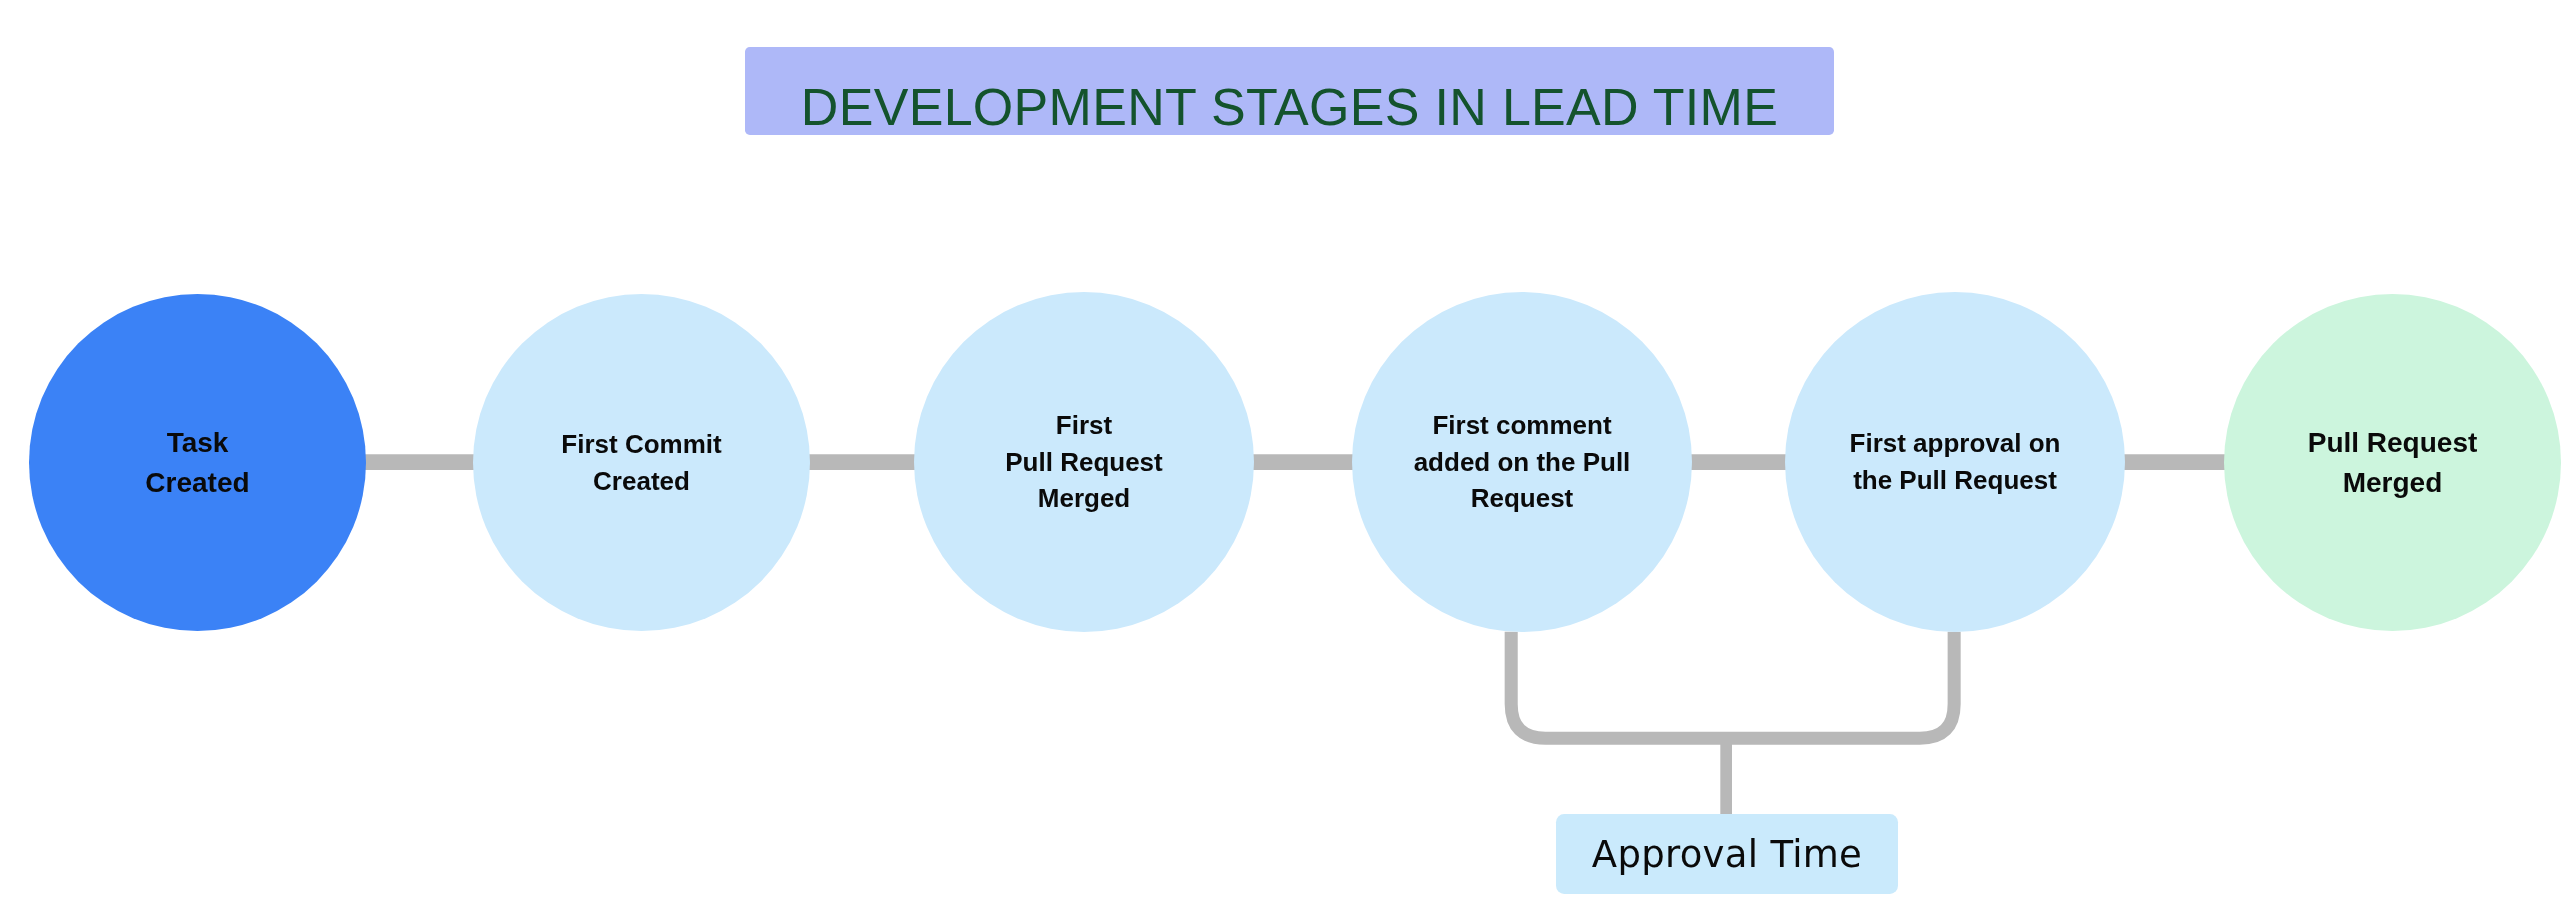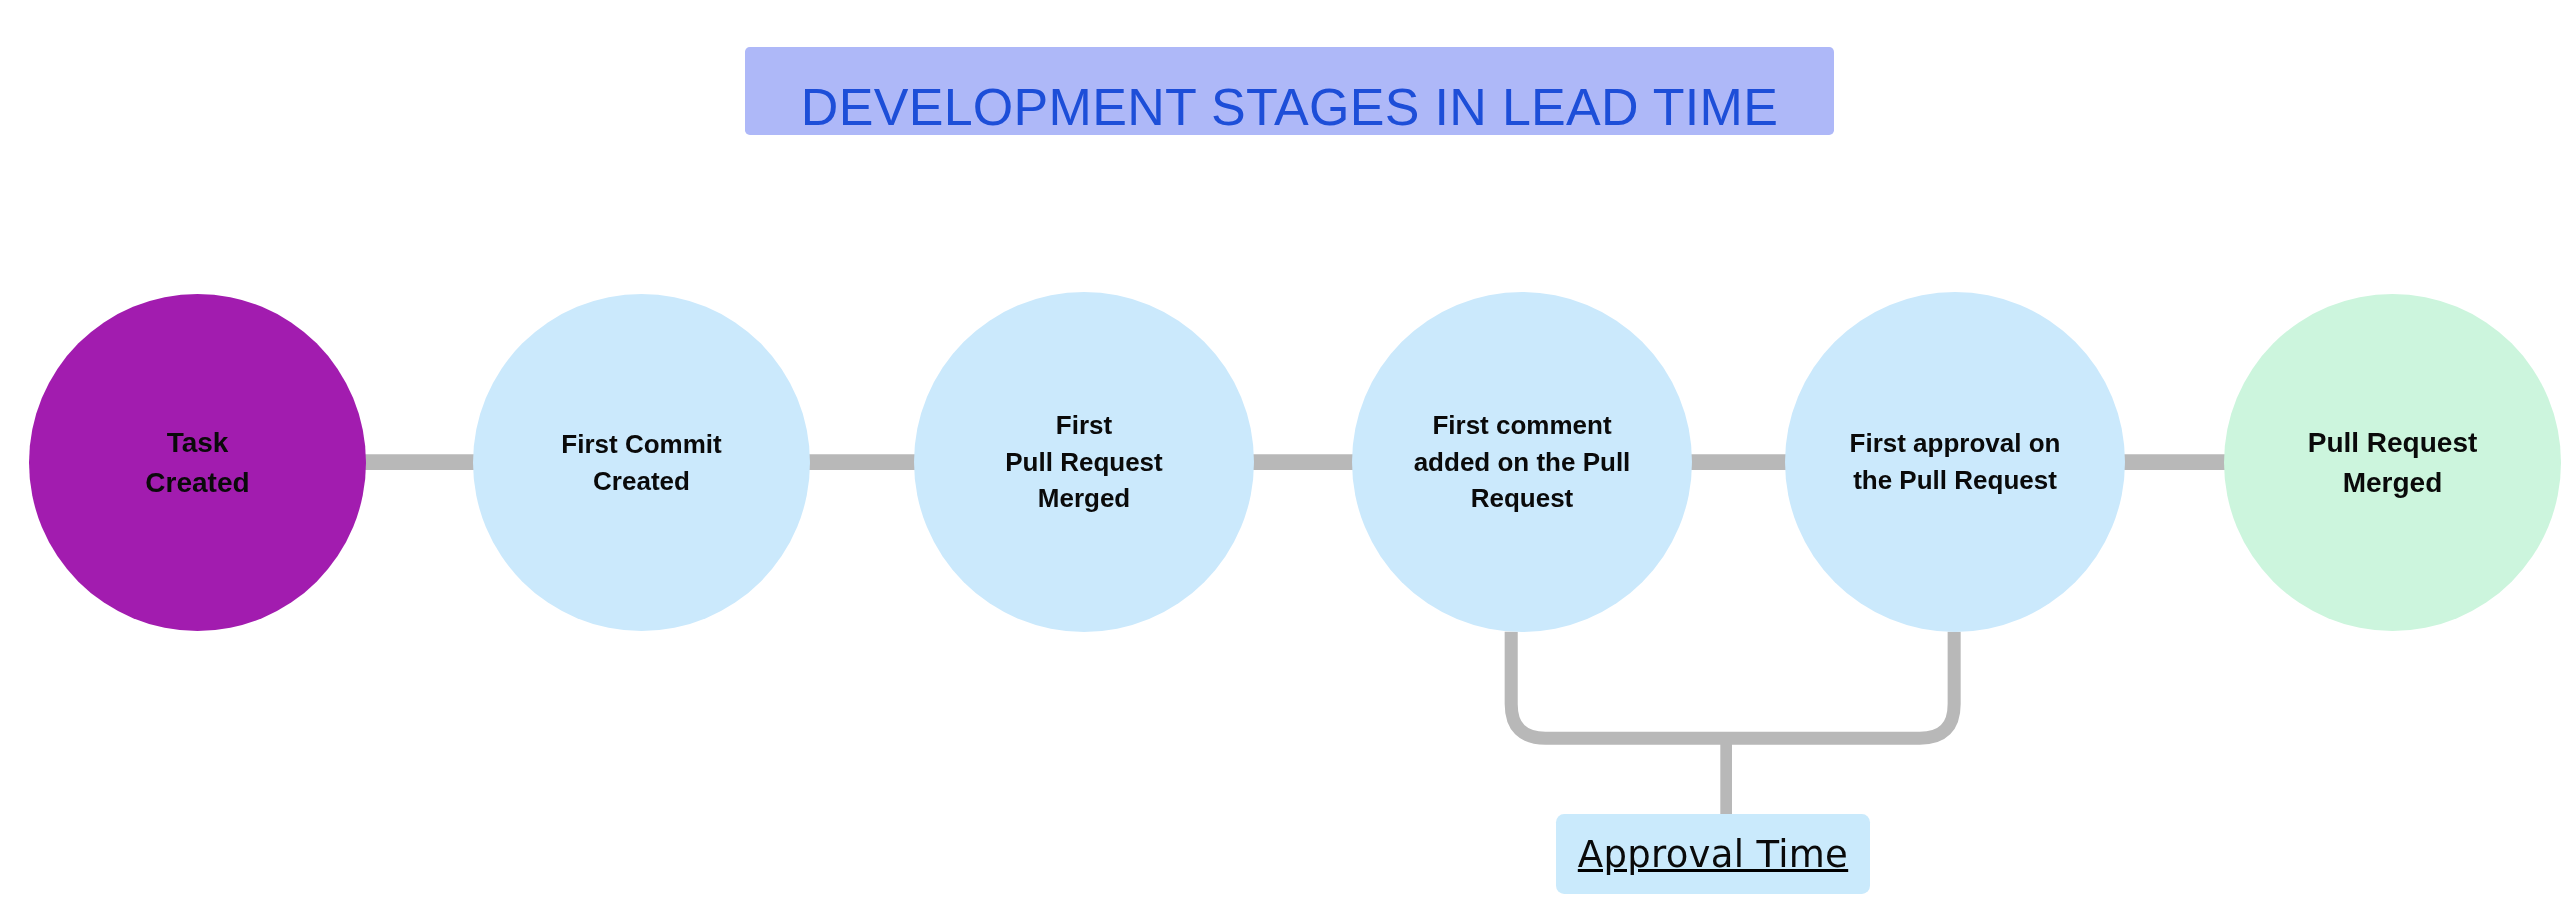--- a/index.html
+++ b/index.html
@@ -33,21 +33,21 @@
     display: flex;
     align-items: center;
     justify-content: center;
     box-sizing: border-box;
   }
   .title-text {
     font-family: "Liberation Sans", sans-serif;
     font-size: 52px;
     font-weight: 400;
     letter-spacing: 0.3px;
-    color: #1d4ed8;
+    color: #14532d;
     white-space: nowrap;
     line-height: 1;
     margin-top: 31px;
   }
 
   
   .edge-layer {
     position: absolute;
     left: 0;
     top: 0;
@@ -71,41 +71,40 @@
     font-weight: bold;
     color: #0a0a0a;
     line-height: 1.42;
     white-space: pre-line;
     width: 150%;
   }
 
   .node-size-a { width: 337px; height: 337px; }   
   .node-size-b { width: 340px; height: 340px; }   
 
-  .fill-pink  { background: #a21caf; }
+  .fill-pink  { background: #3b82f6; }
   .fill-blue  { background: #cbe9fc; }
   .fill-green { background: #ccf5dd; }
 
   .label-lg { font-size: 28px; }
   .label-md { font-size: 26px; }
 
   
   .caption-box {
     position: absolute;
     left: 1556px;
     top: 814px;
-    width: 314px;
+    width: 342px;
     height: 80px;
     background: #caeafc;
     border-radius: 8.2px;
     display: flex;
     align-items: center;
     justify-content: center;
     box-sizing: border-box;
-    text-decoration: underline;
   }
   .caption-text {
     font-family: "DejaVu Sans", sans-serif;
     font-size: 37px;
     font-weight: 400;
     color: #0a0a0a;
     white-space: nowrap;
     letter-spacing: 0.3px;
     line-height: 1;
   }

